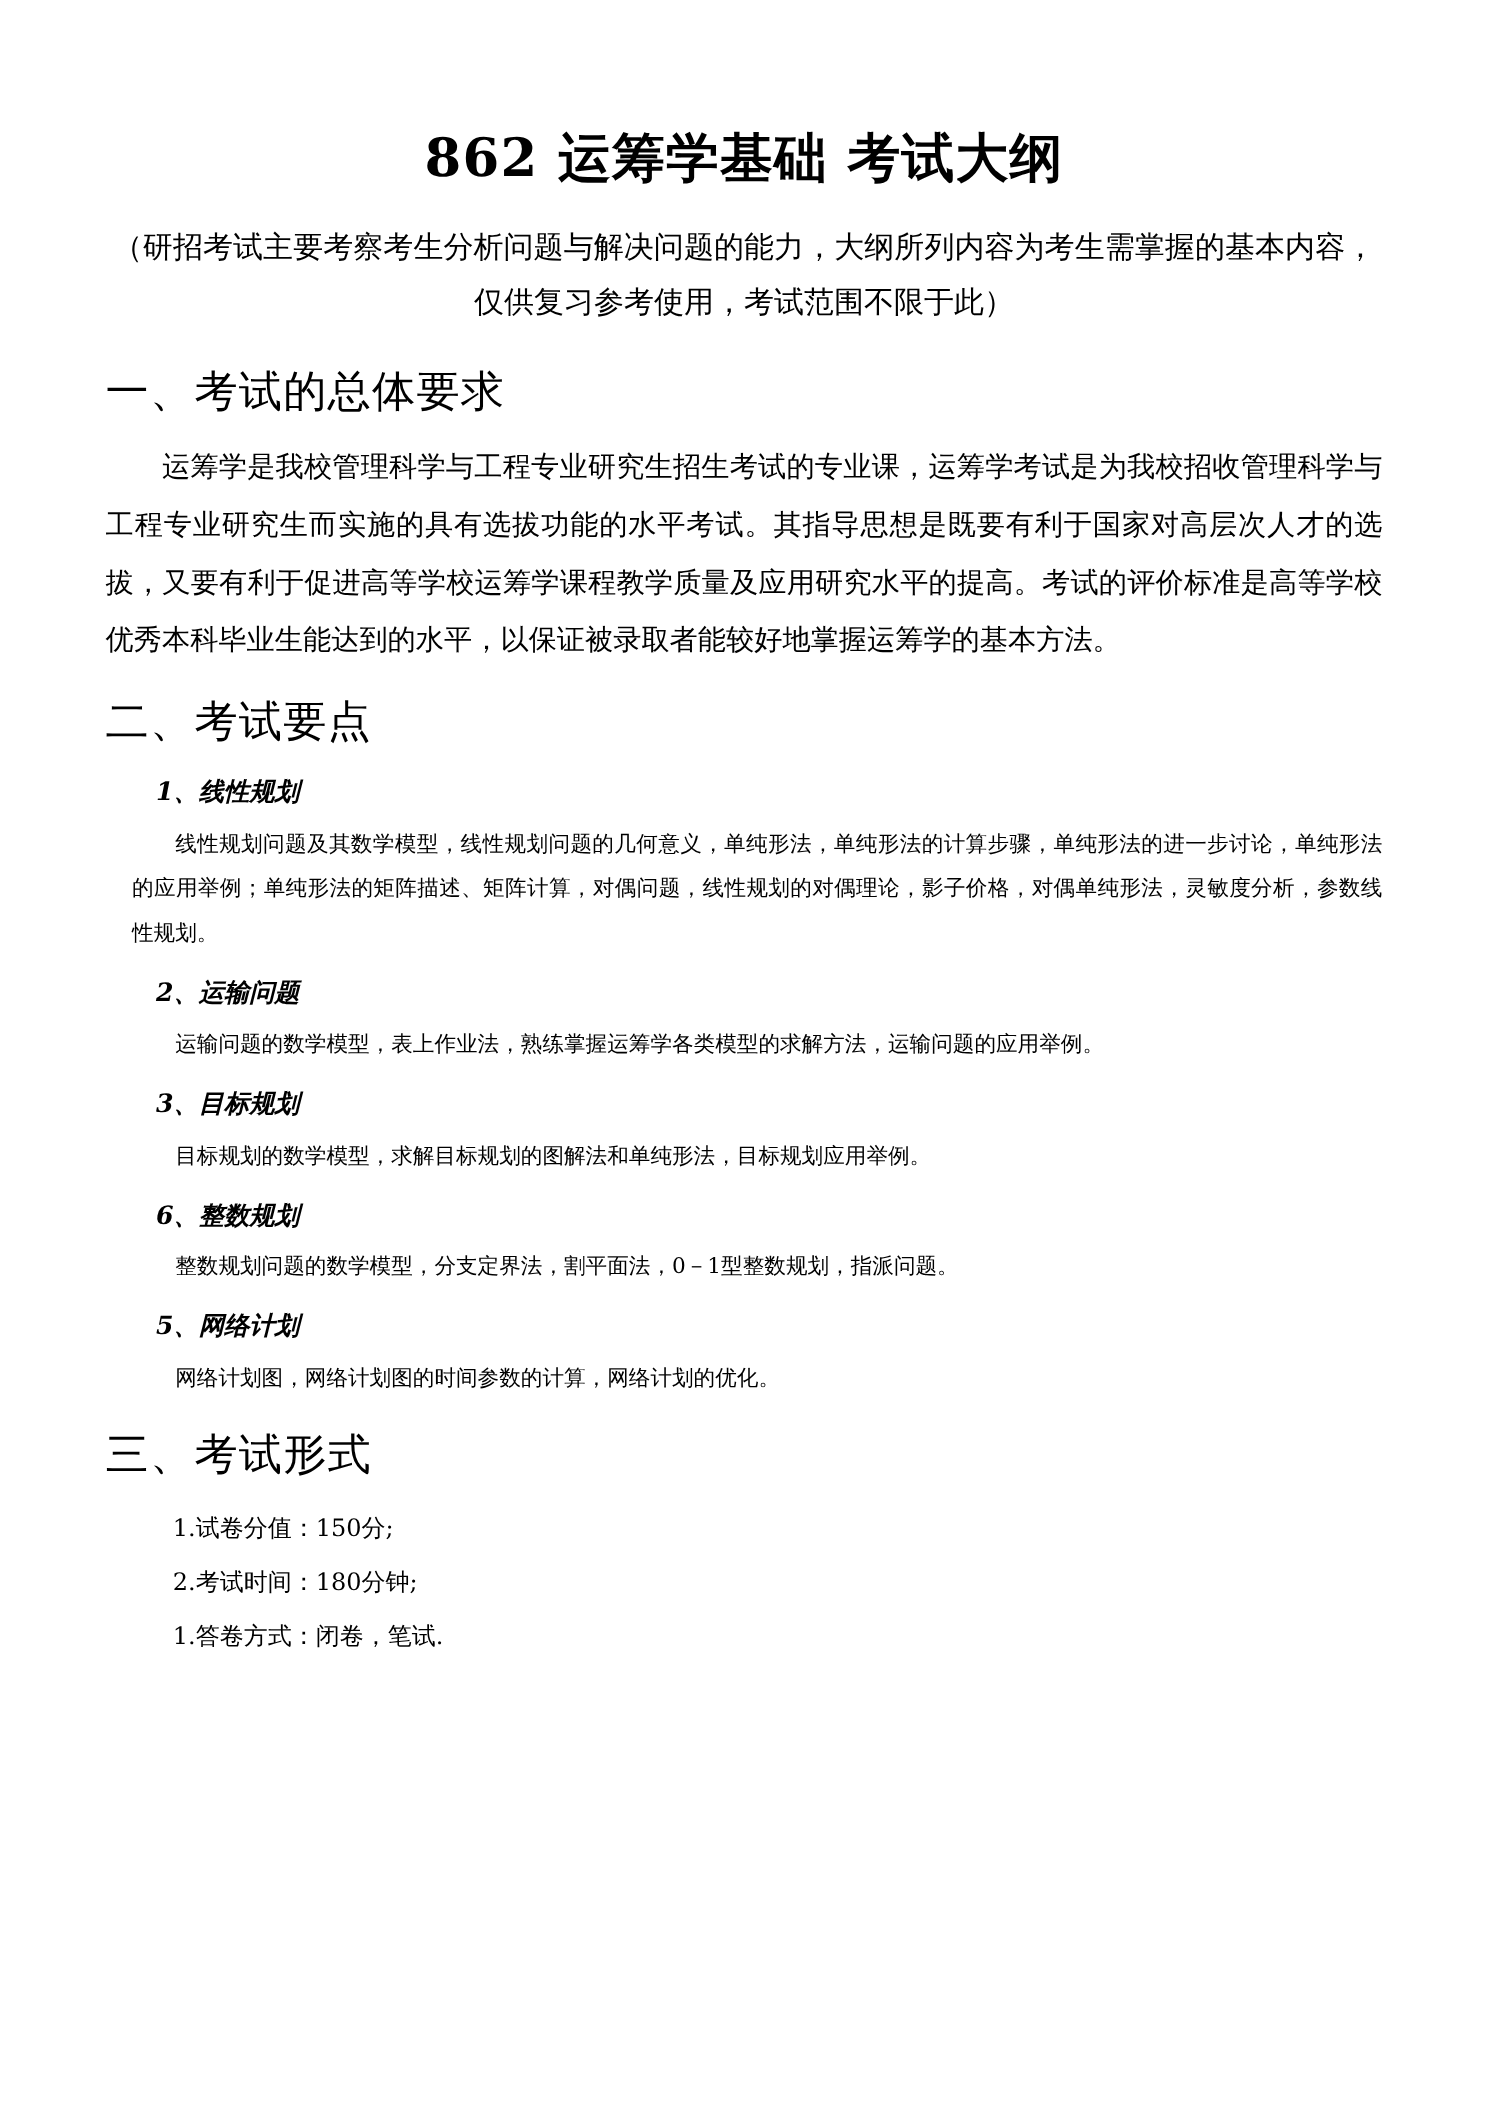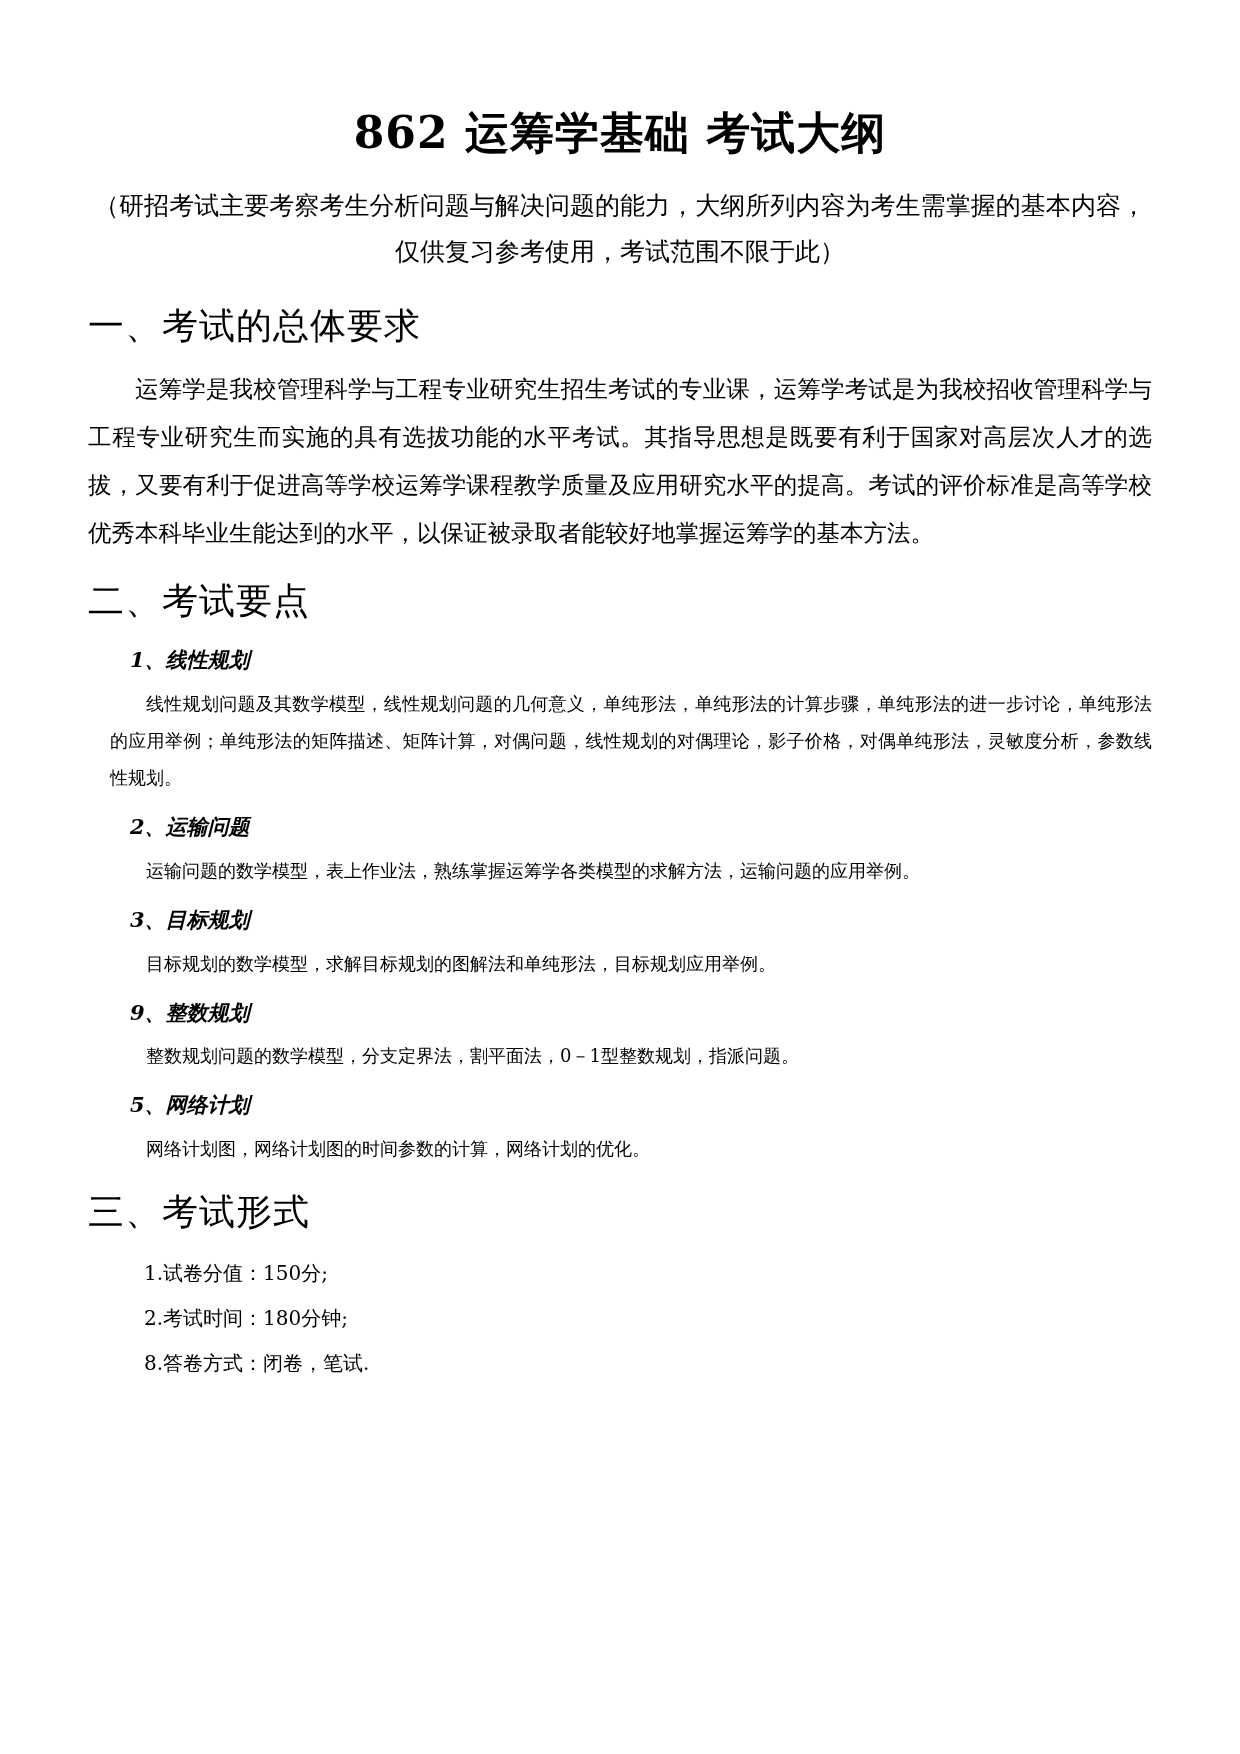--- a/index.html
+++ b/index.html
@@ -100,27 +100,27 @@
 
     <h3 class="h2">1、线性规划</h3>
     <p class="sub-para">线性规划问题及其数学模型，线性规划问题的几何意义，单纯形法，单纯形法的计算步骤，单纯形法的进一步讨论，单纯形法的应用举例；单纯形法的矩阵描述、矩阵计算，对偶问题，线性规划的对偶理论，影子价格，对偶单纯形法，灵敏度分析，参数线性规划。</p>
 
     <h3 class="h2">2、运输问题</h3>
     <p class="sub-para">运输问题的数学模型，表上作业法，熟练掌握运筹学各类模型的求解方法，运输问题的应用举例。</p>
 
     <h3 class="h2">3、目标规划</h3>
     <p class="sub-para">目标规划的数学模型，求解目标规划的图解法和单纯形法，目标规划应用举例。</p>
 
-    <h3 class="h2">9、整数规划</h3>
+    <h3 class="h2">6、整数规划</h3>
     <p class="sub-para">整数规划问题的数学模型，分支定界法，割平面法，0－1型整数规划，指派问题。</p>
 
     <h3 class="h2">5、网络计划</h3>
     <p class="sub-para">网络计划图，网络计划图的时间参数的计算，网络计划的优化。</p>
   </div>
 
   <div class="section-block">
     <h2 class="h1">三、考试形式</h2>
     <p class="list-item">1.试卷分值：150分;</p>
     <p class="list-item">2.考试时间：180分钟;</p>
-    <p class="list-item">8.答卷方式：闭卷，笔试.</p>
+    <p class="list-item">1.答卷方式：闭卷，笔试.</p>
   </div>
 
 </div>
 
 </body></html>

